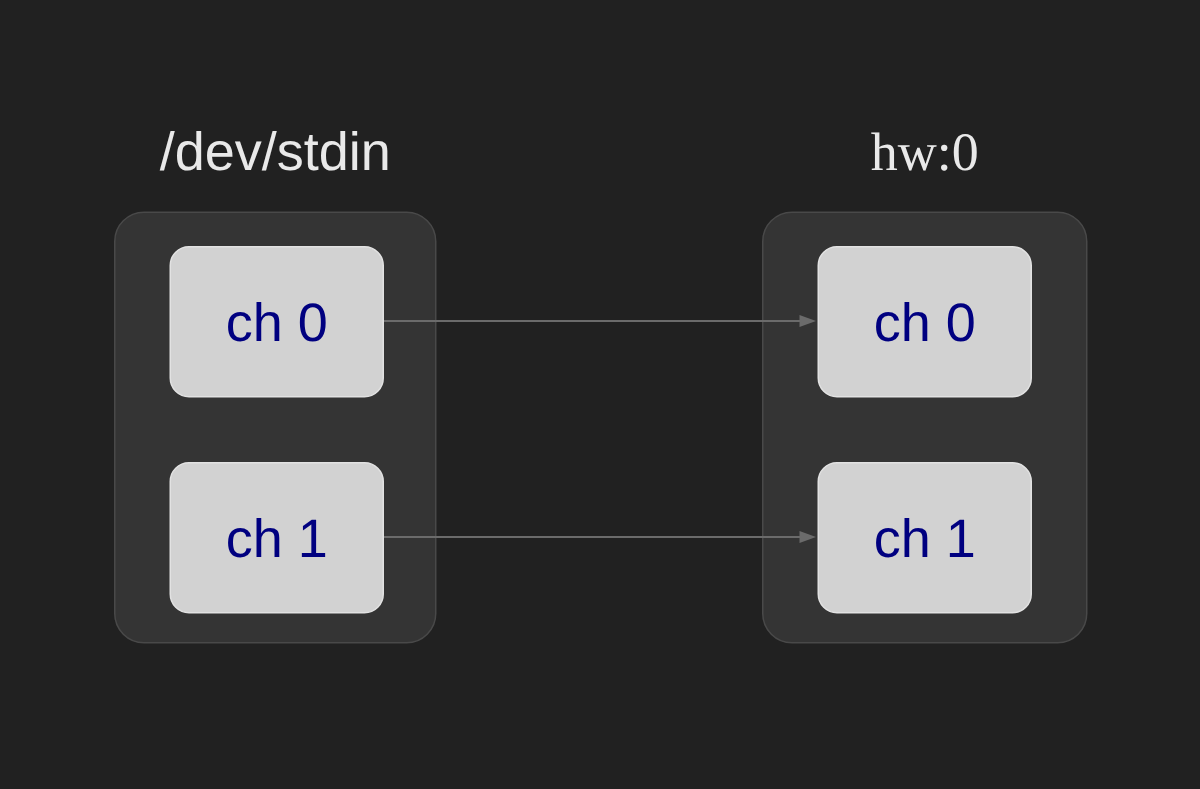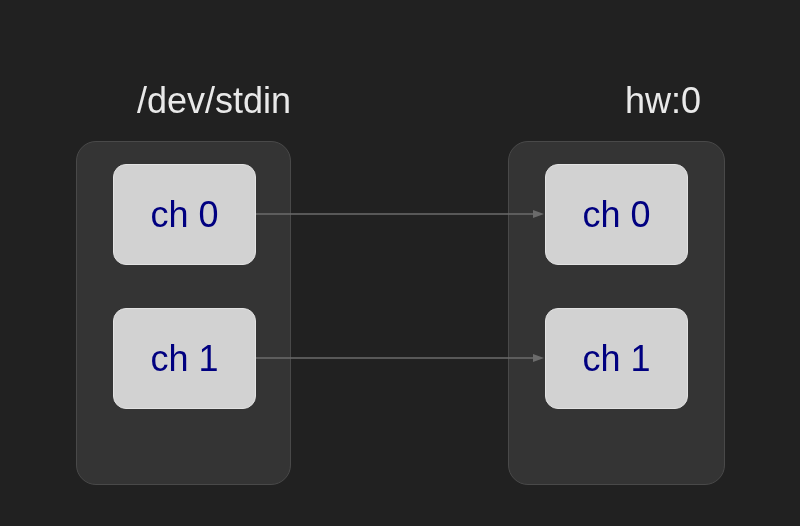--- a/index.html
+++ b/index.html
@@ -15,30 +15,30 @@
     overflow: hidden;
     font-family: "Liberation Sans", sans-serif;
   }
   .node-title {
     position: absolute;
     top: 83px;
     height: 40px;
     line-height: 36px;
     font-size: 36px;
     color: var(--title_text, #e9e9e9);
-    text-align: right;
+    text-align: center;
     white-space: nowrap;
   }
   .node-title.left  { left: 76px;  width: 215px; }
-  .node-title.right { left: 484px; width: 217px; }
+  .node-title.right { left: 508px; width: 217px; font-family: Liberation Serif, serif; }
   .cluster {
     position: absolute;
     top: 141px;
     width: 215px;
-    height: 344px;
+    height: 288px;
     background: var(--cluster_fill, #343434);
     border: 1px solid var(--cluster_border, #494949);
     border-radius: 20px;
     box-sizing: border-box;
     padding-left: 32px;
   }
   .cluster.left  { left: 76px; }
   .cluster.right { left: 508px; width: 217px; }
   .channel-box {
     position: absolute;

